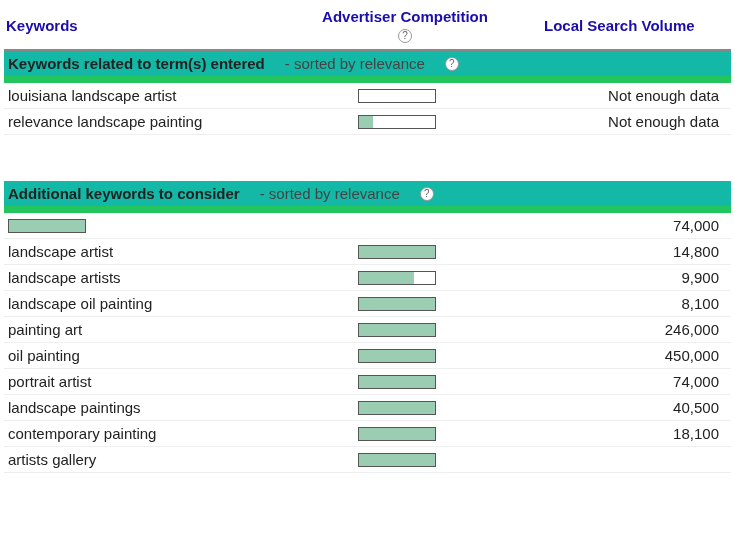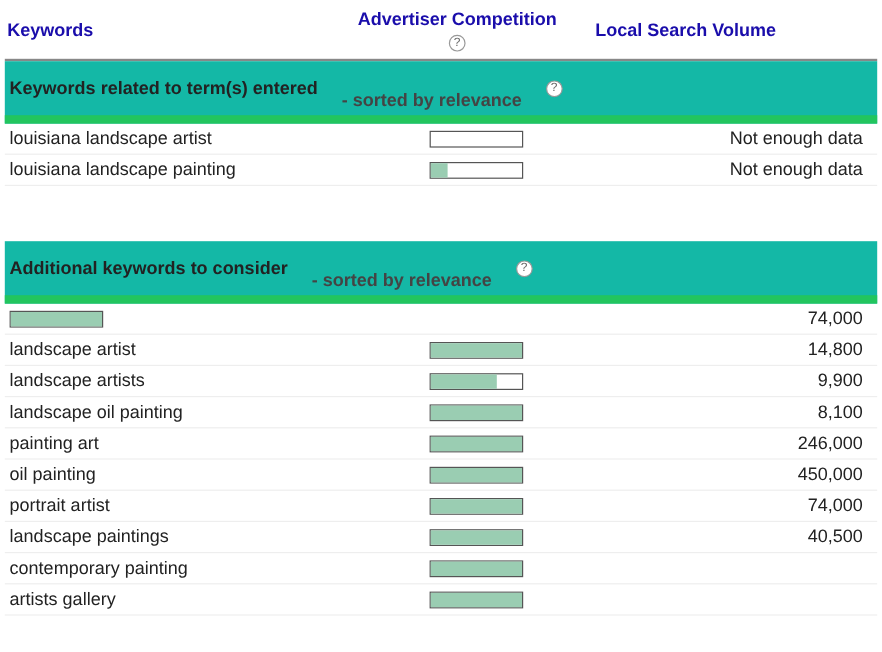--- a/index.html
+++ b/index.html
@@ -10,41 +10,42 @@
     font-size: 15px;
     color: #222;
     background: #fff;
     width: 735px;
   }
   .header-row {
     display: flex;
     align-items: center;
     padding: 4px 2px 6px 2px;
     border-bottom: 2px solid #888;
+    gap: 24px;
   }
   .header-link {
     color: #1a0dab;
     text-decoration: none;
     font-weight: bold;
     font-size: 15px;
   }
   .col-keywords { width: 260px; }
   .col-comp { width: 230px; text-align: left; display: flex; align-items: center; gap: 4px; flex-direction: column;}
   .col-vol { flex: 1; text-align: left; display: flex; align-items: center; }
   .section-header {
     background: #14b8a6;
     padding: 4px 4px;
     font-size: 15px;
     border-bottom: 7px solid #22c55e;
     display: flex;
     align-items: center;
     gap: 20px;
   }
   .section-header .bold { font-weight: bold; }
-  .section-header .sub { font-weight: bold; color: #444; margin-top: 20px; }
+  .section-header .sub { font-weight: normal; color: #444; }
   .help-icon {
     display: inline-flex;
     align-items: center;
     justify-content: center;
     width: 14px;
     height: 14px;
     border: 1px solid #999;
     border-radius: 50%;
     font-size: 10px;
     color: #666;
@@ -101,21 +102,21 @@
     <div class="row">
       <div class="kw">louisiana landscape artist</div>
       <div class="comp">
         <div class="comp-bar">
           <div class="comp-fill" style="width: 0%;"></div>
         </div>
       </div>
       <div class="vol">Not enough data</div>
     </div>
     <div class="row">
-      <div class="kw">louisiana landscape painting</div>
+      <div class="kw">relevance landscape painting</div>
       <div class="comp">
         <div class="comp-bar">
           <div class="comp-fill" style="width: 18%;"></div>
         </div>
       </div>
       <div class="vol">Not enough data</div>
     </div>
   </div>
 
 <div class="spacer"></div>
@@ -197,20 +198,21 @@
       </div>
       <div class="vol">40,500</div>
     </div>
     <div class="row">
       <div class="kw">contemporary painting</div>
       <div class="comp">
         <div class="comp-bar">
           <div class="comp-fill" style="width: 100%;"></div>
         </div>
       </div>
+      <div class="vol">18,100</div>
     </div>
     <div class="row">
       <div class="kw">artists gallery</div>
       <div class="comp">
         <div class="comp-bar">
           <div class="comp-fill" style="width: 100%;"></div>
         </div>
       </div>
     </div>
   </div>

